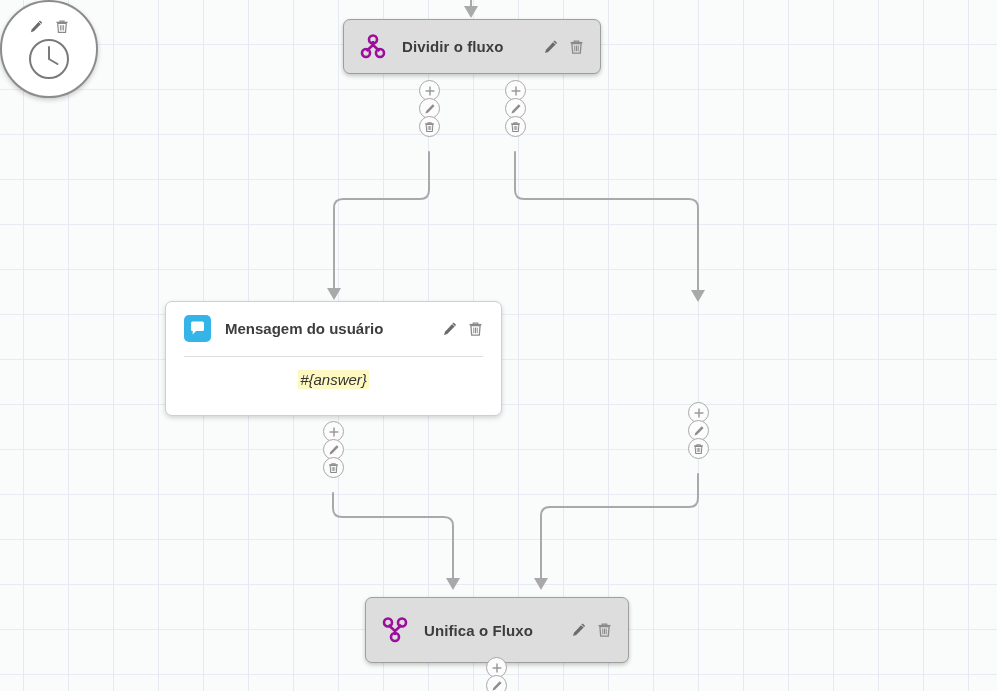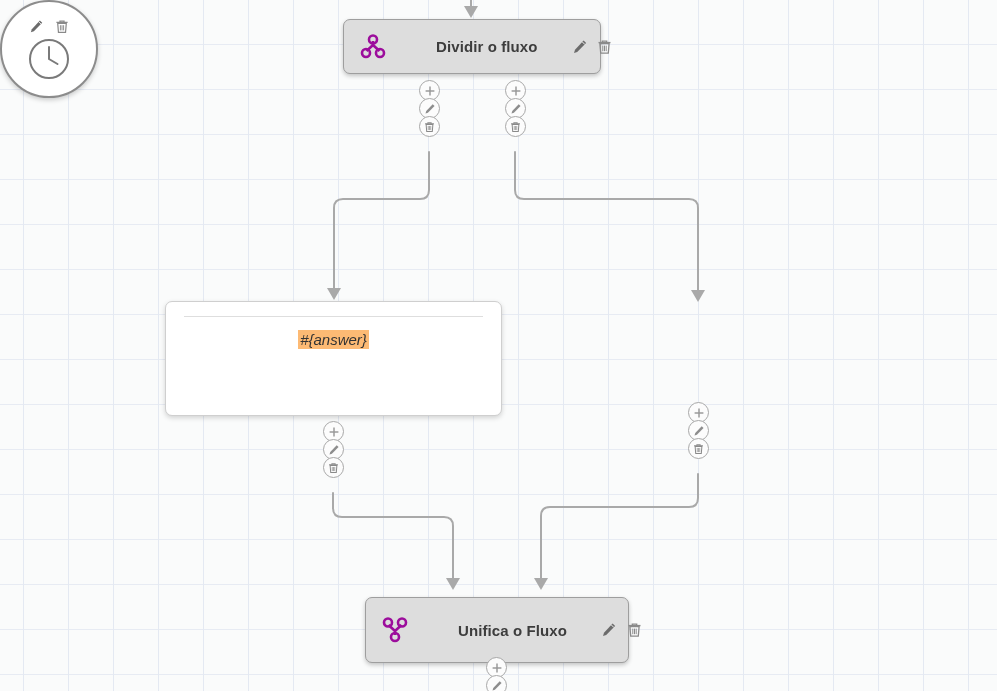--- a/index.html
+++ b/index.html
@@ -30,21 +30,20 @@
     top: 0;
     width: 997px;
     height: 691px;
     pointer-events: none;
   }
 
   
   .node {
     position: absolute;
     box-sizing: border-box;
-    gap: 34px;
   }
 
   .node-gray {
     background: #dddddd;
     border: 1px solid #9e9e9e;
     border-radius: 7px;
     box-shadow: 0 2px 4px rgba(0,0,0,0.22);
     display: flex;
     align-items: center;
     padding: 0 16px;
@@ -129,21 +128,21 @@
 
   .msg-body {
     text-align: center;
     padding-top: 14px;
   }
 
   .msg-var {
     font-size: 15px;
     font-style: italic;
     color: #333333;
-    background: #fdba74;
+    background: #fef9c3;
     padding: 1px 2px;
   }
 
   
   #node-clock {
     left: 651px;
     top: 303px;
     width: 94px;
     height: 94px;
     border-radius: 50%;
@@ -307,20 +306,46 @@
       <svg width="11" height="12" viewBox="0 0 15 16">
         <path d="M1.5,3.6 L13.5,3.6" stroke="#8a8a8a" stroke-width="1.5"></path>
         <path d="M5.3,3.6 L5.3,2.2 L9.7,2.2 L9.7,3.6" stroke="#8a8a8a" stroke-width="1.4" fill="none"></path>
         <path d="M2.9,4.6 L12.1,4.6 L11.3,14.2 L3.7,14.2 Z" stroke="#8a8a8a" stroke-width="1.4" fill="none"></path>
         <path d="M5.8,6.6 L5.8,12.2 M7.5,6.6 L7.5,12.2 M9.2,6.6 L9.2,12.2" stroke="#8a8a8a" stroke-width="1"></path>
       </svg>
     </div>
   </div>
 
   <div class="node node-white" id="node-message">
+    <div class="msg-head">
+      <span class="msg-chat-badge">
+        <svg width="17" height="17" viewBox="0 0 17 17">
+          <path d="M2,3.2 A1.6,1.6 0 0 1 3.6,1.6 L13.4,1.6 A1.6,1.6 0 0 1 15,3.2
+                   L15,9.4 A1.6,1.6 0 0 1 13.4,11 L7,11 L3.6,14.4 L3.8,11 L3.6,11
+                   A1.6,1.6 0 0 1 2,9.4 Z" fill="#ffffff"></path>
+        </svg>
+      </span>
+      <span class="msg-title">Mensagem do usuário</span>
+      <span class="node-actions">
+        <span class="act-ico">
+          <svg width="16" height="16" viewBox="0 0 16 16">
+            <path d="M11.6,1.6 L14.1,4.1 L5.2,13 L2,14 L3,10.8 Z" fill="#6b6b6b"></path>
+            <path d="M10.3,2.9 L12.8,5.4" stroke="#ffffff" stroke-width="0.9"></path>
+          </svg>
+        </span>
+        <span class="act-ico">
+          <svg width="15" height="16" viewBox="0 0 15 16">
+            <path d="M1.5,3.6 L13.5,3.6" stroke="#8a8a8a" stroke-width="1.4"></path>
+            <path d="M5.3,3.6 L5.3,2.2 L9.7,2.2 L9.7,3.6" stroke="#8a8a8a" stroke-width="1.3" fill="none"></path>
+            <path d="M2.9,4.6 L12.1,4.6 L11.3,14.2 L3.7,14.2 Z" stroke="#8a8a8a" stroke-width="1.3" fill="none"></path>
+            <path d="M5.8,6.6 L5.8,12.2 M7.5,6.6 L7.5,12.2 M9.2,6.6 L9.2,12.2" stroke="#8a8a8a" stroke-width="1"></path>
+          </svg>
+        </span>
+      </span>
+    </div>
     <div class="msg-divider"></div>
     <div class="msg-body">
       <span class="msg-var">#{answer}</span>
     </div>
   </div>
 
   <div class="port-stack" style="left:323px; top:421px;">
     <div class="port-btn">
       <svg width="12" height="12" viewBox="0 0 12 12">
         <path d="M6,1.6 L6,10.4 M1.6,6 L10.4,6" stroke="#9a9a9a" stroke-width="1.5"></path>

